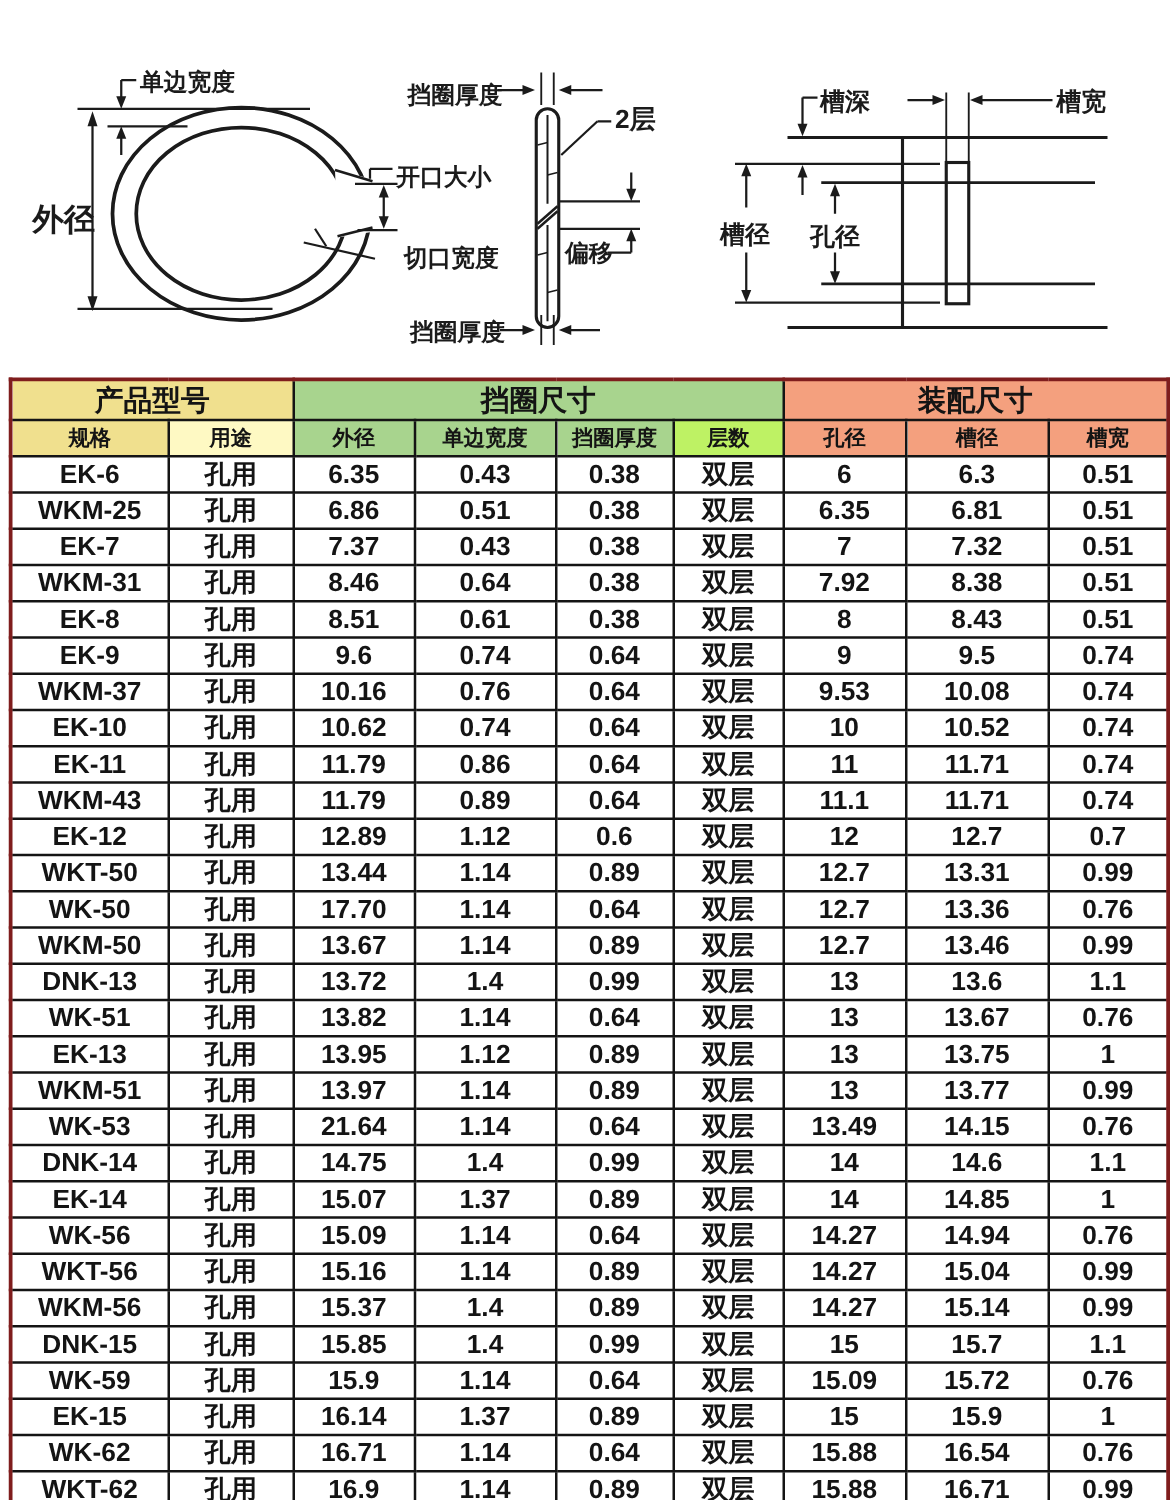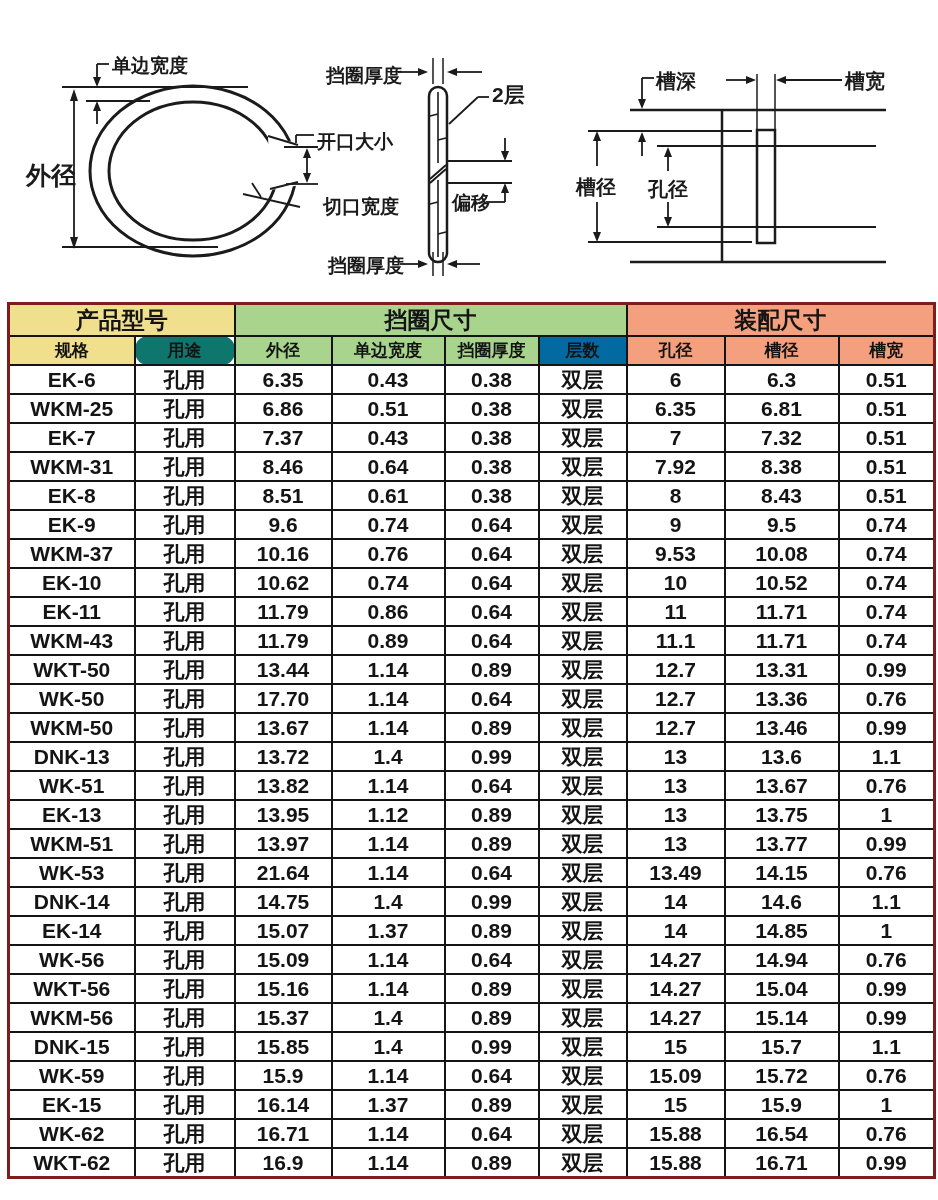--- a/index.html
+++ b/index.html
@@ -153,25 +153,25 @@
         <col style="width:96px">
     </colgroup>
     <thead>
       <tr class="group-row">
         <th colspan="2" class="c-yellow" style="background: rgb(240, 224, 142);">产品型号</th>
         <th colspan="4" class="c-green" style="background: rgb(168, 212, 142);">挡圈尺寸</th>
         <th colspan="3" class="c-salmon" style="background: rgb(244, 160, 126);">装配尺寸</th>
       </tr>
       <tr class="col-row">
         <th class="c-yellow" style="background: rgb(240, 224, 142);">规格</th>
-        <th class="c-yellow" style="background: #0f766e; border-radius: 13px;">用途</th>
+        <th class="c-yellow" style="background: #fef9c3;">用途</th>
         <th class="c-green" style="background: rgb(168, 212, 142);">外径</th>
         <th class="c-green" style="background: rgb(168, 212, 142);">单边宽度</th>
         <th class="c-green" style="background: rgb(168, 212, 142);">挡圈厚度</th>
-        <th class="c-green" style="background: #0369a1;">层数</th>
+        <th class="c-green" style="background: #bef264;">层数</th>
         <th class="c-salmon" style="background: rgb(244, 160, 126);">孔径</th>
         <th class="c-salmon" style="background: rgb(244, 160, 126);">槽径</th>
         <th class="c-salmon" style="background: rgb(244, 160, 126);">槽宽</th>
       </tr>
     </thead>
     <tbody id="tbody">
         <tr>
           <td>EK-6</td>
           <td>孔用</td>
           <td>6.35</td>
@@ -275,20 +275,31 @@
           <td>孔用</td>
           <td>11.79</td>
           <td>0.89</td>
           <td>0.64</td>
           <td>双层</td>
           <td>11.1</td>
           <td>11.71</td>
           <td>0.74</td>
         </tr>
         <tr>
+          <td>EK-12</td>
+          <td>孔用</td>
+          <td>12.89</td>
+          <td>1.12</td>
+          <td>0.6</td>
+          <td>双层</td>
+          <td>12</td>
+          <td>12.7</td>
+          <td>0.7</td>
+        </tr>
+        <tr>
           <td>WKT-50</td>
           <td>孔用</td>
           <td>13.44</td>
           <td>1.14</td>
           <td>0.89</td>
           <td>双层</td>
           <td>12.7</td>
           <td>13.31</td>
           <td>0.99</td>
         </tr>

